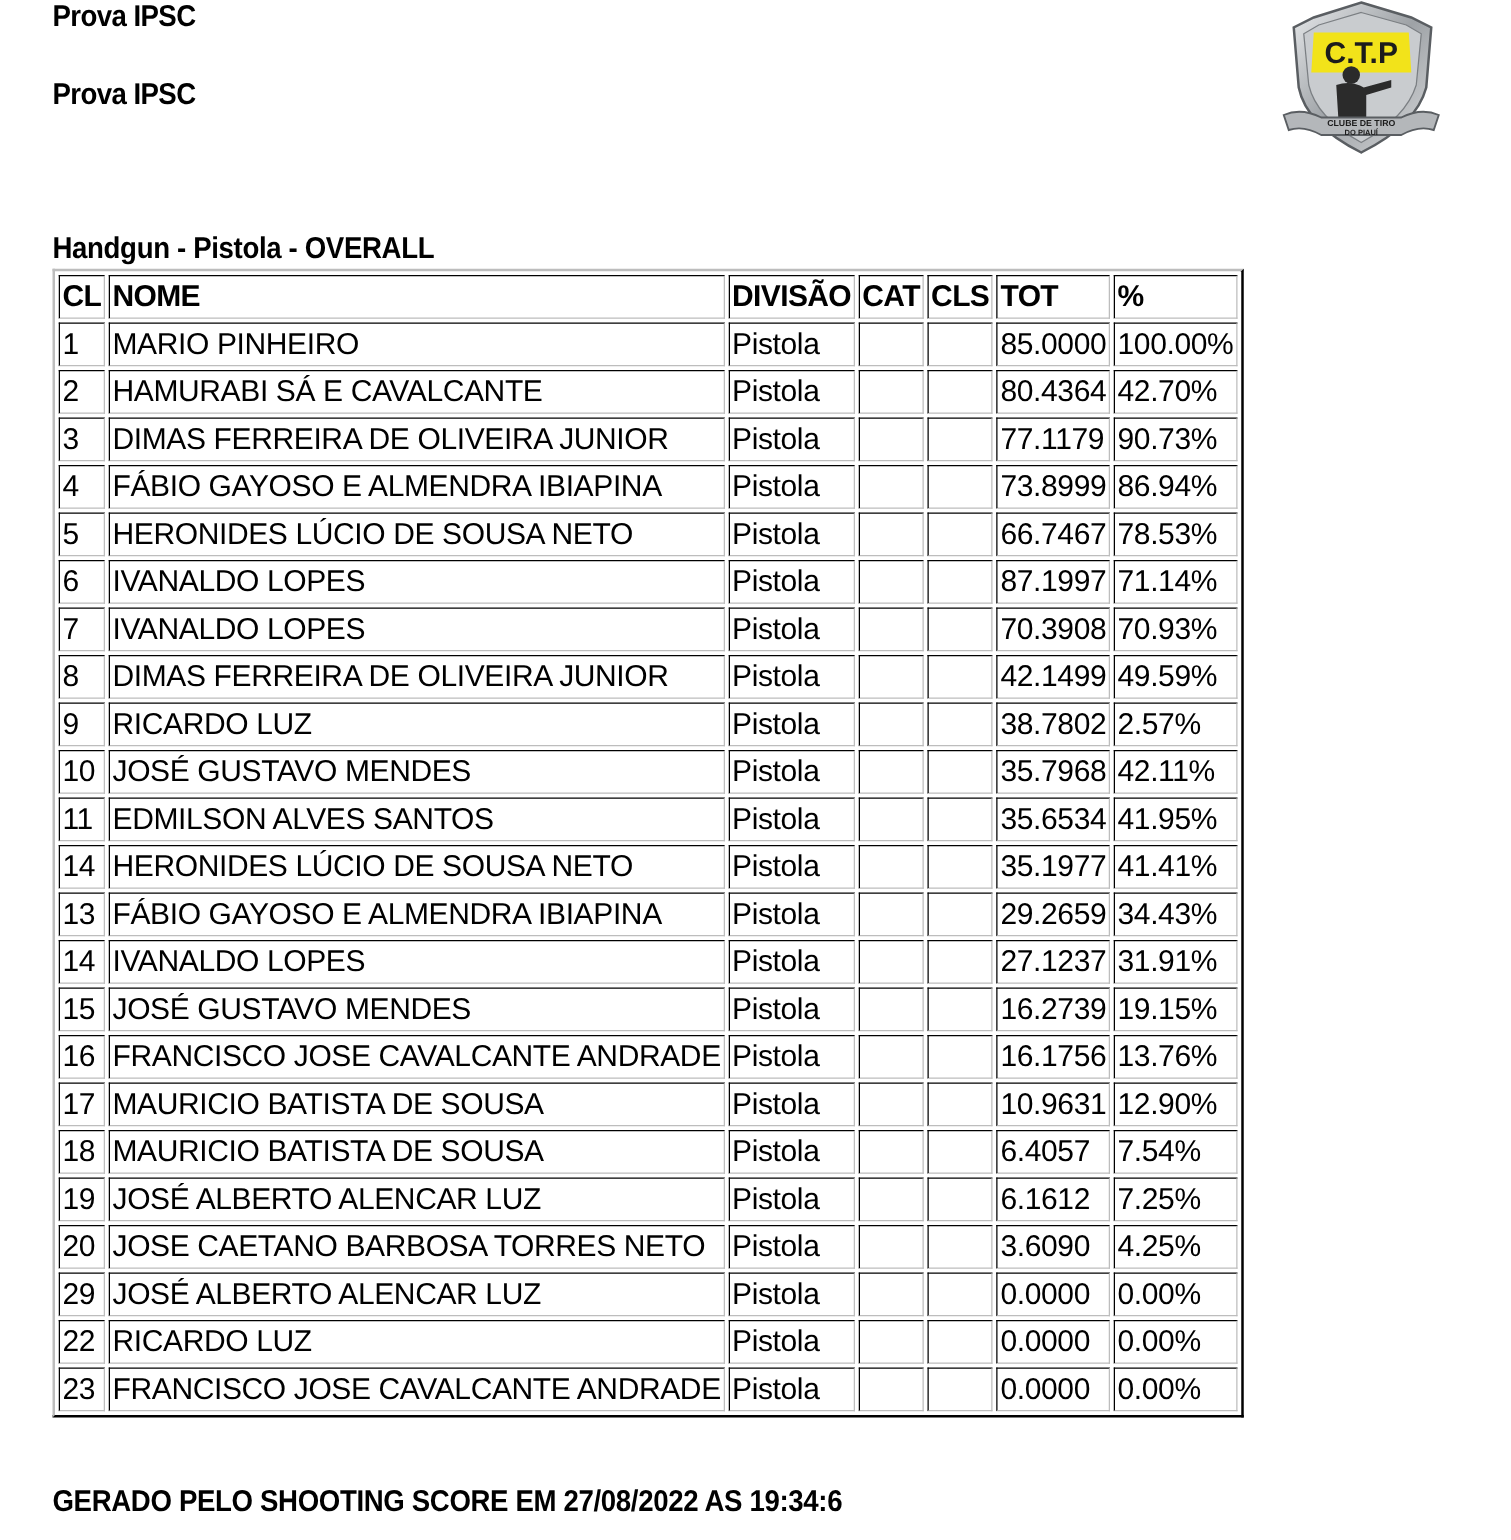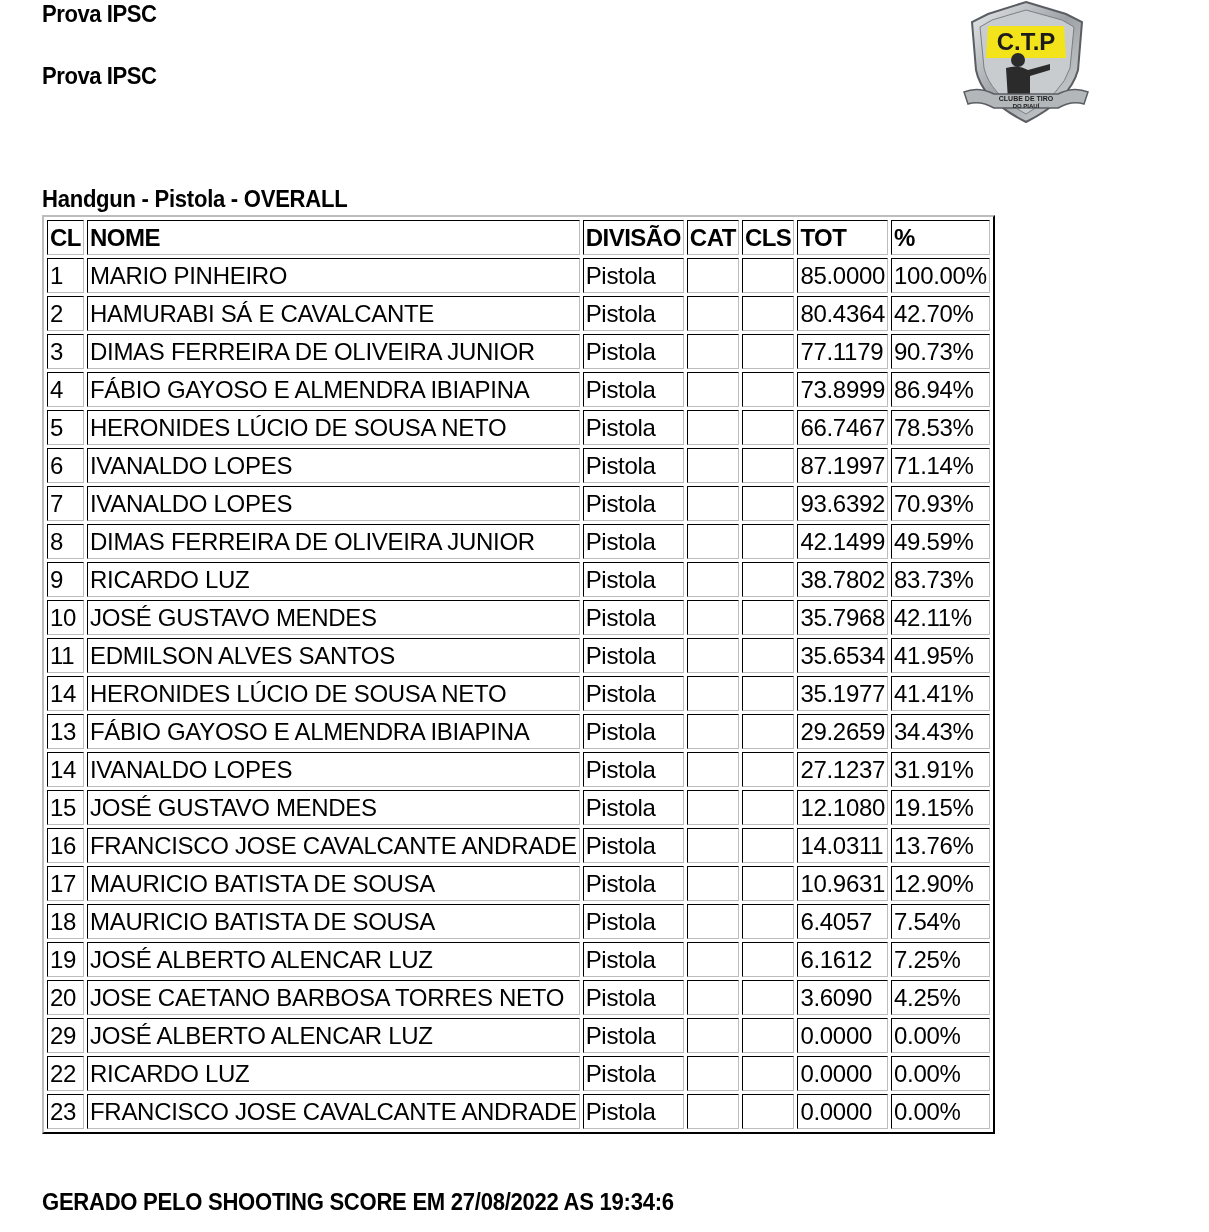--- a/index.html
+++ b/index.html
@@ -8,21 +8,21 @@
       font-family: "Liberation Sans", "DejaVu Sans", sans-serif; color: #000;
     }
     .title {
       position: absolute; left: 42px; font-weight: bold; font-size: 24px;
       letter-spacing: -0.5px; transform: scaleX(0.92); transform-origin: left top;
       margin: 0;
     }
     #title1 { top: 0px; }
     #title2 { top: 62px; }
     .logo {
-      position: absolute; left: 958px; top: 0px; width: 135px; height: 126px;
+      position: absolute; left: 1021px; top: 0px; width: 135px; height: 126px;
     }
     .section-title {
       position: absolute; left: 42px; top: 185px; font-weight: bold; font-size: 24px;
       transform: scaleX(0.92); transform-origin: left top; margin: 0; letter-spacing: -0.3px;
     }
     table.results {
       position: absolute; left: 42px; top: 215px; width: 884px;
       border-collapse: separate; border-spacing: 3px;
       border: 2px outset #9a9a9a; border-color: #bdbdbd #555 #555 #bdbdbd;
     }
@@ -145,40 +145,40 @@
         <td class="c-cls"></td>
         <td class="c-tot">87.1997</td>
         <td class="c-pct">71.14%</td>
       </tr>
       <tr>
         <td class="c-cl">7</td>
         <td class="c-nome">IVANALDO LOPES</td>
         <td class="c-div">Pistola</td>
         <td class="c-cat"></td>
         <td class="c-cls"></td>
-        <td class="c-tot">93.6392</td>
+        <td class="c-tot">70.3908</td>
         <td class="c-pct">70.93%</td>
       </tr>
       <tr>
         <td class="c-cl">8</td>
         <td class="c-nome">DIMAS FERREIRA DE OLIVEIRA JUNIOR</td>
         <td class="c-div">Pistola</td>
         <td class="c-cat"></td>
         <td class="c-cls"></td>
         <td class="c-tot">42.1499</td>
         <td class="c-pct">49.59%</td>
       </tr>
       <tr>
         <td class="c-cl">9</td>
         <td class="c-nome">RICARDO LUZ</td>
         <td class="c-div">Pistola</td>
         <td class="c-cat"></td>
         <td class="c-cls"></td>
         <td class="c-tot">38.7802</td>
-        <td class="c-pct">83.73%</td>
+        <td class="c-pct">2.57%</td>
       </tr>
       <tr>
         <td class="c-cl">10</td>
         <td class="c-nome">JOSÉ GUSTAVO MENDES</td>
         <td class="c-div">Pistola</td>
         <td class="c-cat"></td>
         <td class="c-cls"></td>
         <td class="c-tot">35.7968</td>
         <td class="c-pct">42.11%</td>
       </tr>
@@ -217,30 +217,30 @@
         <td class="c-cls"></td>
         <td class="c-tot">27.1237</td>
         <td class="c-pct">31.91%</td>
       </tr>
       <tr>
         <td class="c-cl">15</td>
         <td class="c-nome">JOSÉ GUSTAVO MENDES</td>
         <td class="c-div">Pistola</td>
         <td class="c-cat"></td>
         <td class="c-cls"></td>
-        <td class="c-tot">12.1080</td>
+        <td class="c-tot">16.2739</td>
         <td class="c-pct">19.15%</td>
       </tr>
       <tr>
         <td class="c-cl">16</td>
         <td class="c-nome">FRANCISCO JOSE CAVALCANTE ANDRADE</td>
         <td class="c-div">Pistola</td>
         <td class="c-cat"></td>
         <td class="c-cls"></td>
-        <td class="c-tot">14.0311</td>
+        <td class="c-tot">16.1756</td>
         <td class="c-pct">13.76%</td>
       </tr>
       <tr>
         <td class="c-cl">17</td>
         <td class="c-nome">MAURICIO BATISTA DE SOUSA</td>
         <td class="c-div">Pistola</td>
         <td class="c-cat"></td>
         <td class="c-cls"></td>
         <td class="c-tot">10.9631</td>
         <td class="c-pct">12.90%</td>

